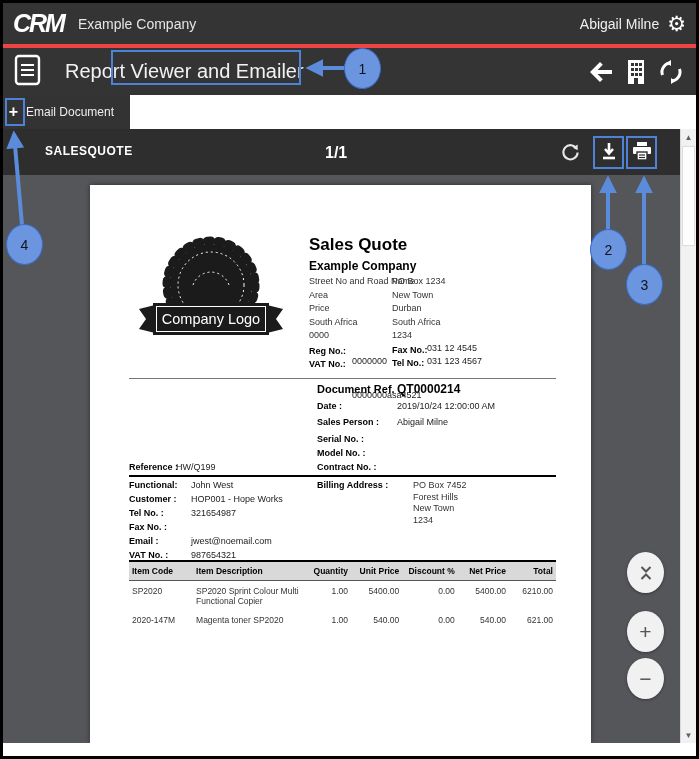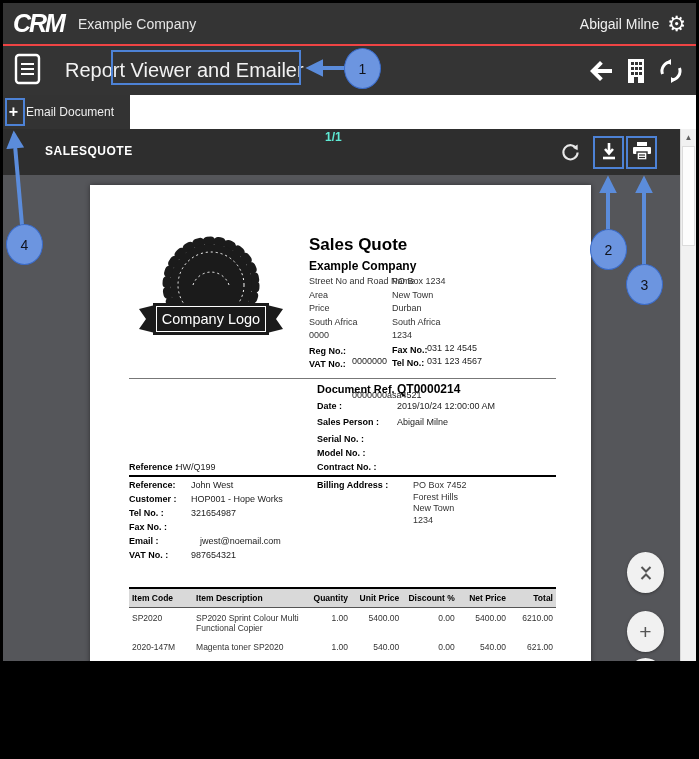--- a/index.html
+++ b/index.html
@@ -1,46 +1,46 @@
 <!DOCTYPE html>
 <html><head>
 <meta charset="utf-8">
 <style>
   * { margin:0; padding:0; box-sizing:border-box; }
   body { font-family:"Liberation Sans", sans-serif; background:#888; }
   .frame { width:699px; height:759px; background:#000; padding:3px; position:relative; }
-  .app { position:relative; width:693px; height:658px; background:#fff; overflow:hidden;text-decoration:underline; }
+  .app { position:relative; width:693px; height:753px; background:#fff; overflow:hidden;text-decoration:underline; }
 
   
   .topbar { position:absolute; left:0; top:0; width:693px; height:41px; background:#343434;
             display:flex; align-items:center; padding:0 10px; }
   .crm-logo { color:#fff; font-size:25px; font-weight:800; letter-spacing:-2px; font-style:italic; margin-right:14px; }
   .company-name { color:#e6e6e6; font-size:14px; }
   .topbar-right { margin-left:auto; display:flex; align-items:center; gap:8px; }
   .user-name { color:#f0f0f0; font-size:14px; }
   .gear { color:#fff; font-size:21px; line-height:1; cursor:pointer; }
 
   .header { position:absolute; left:0; top:41px; width:693px; height:51px; background:#343434;
-            border-top:2px solid #ef4444; display:flex; align-items:center; }
+            border-top:4px solid #ef4444; display:flex; align-items:center; }
   .doc-icon { margin-left:11px; }
   .page-title { color:#f2f2f2; font-size:20px; padding:3px 10px; margin-left:14px; }
   .header-icons { margin-left:auto; display:flex; align-items:center; gap:9px; margin-right:12px; }
   .hicon { width:26px; height:28px; display:flex; align-items:center; justify-content:center; cursor:pointer; }
 
   
   .tabrow { position:absolute; left:0; top:92px; width:693px; height:34px; background:#fff; }
   .tab { position:absolute; left:0; top:0; width:127px; height:34px; background:#333;
          display:flex; align-items:center; color:#eee; font-size:12px; cursor:pointer; }
   .tab-plus { width:15px; height:22px; margin:0 5px 0 3px; color:#fff; font-size:16px; font-weight:bold;
               display:flex; align-items:center; justify-content:center; }
 
   
   .pdf-toolbar { position:absolute; left:0; top:126px; width:693px; height:46px; background:#2e2e2e; }
   .report-name { position:absolute; left:42px; top:15px; color:#fff; font-size:12px; font-weight:bold; letter-spacing:0.5px; }
-  .page-indicator { position:absolute; left:322px; top:1px; color:#5eead4; font-size:12px; font-weight:bold; }
+  .page-indicator { position:absolute; left:322px; top:15px; color:#ffffff; font-size:16px; font-weight:bold; }
   .ticon { position:absolute; cursor:pointer; display:flex; align-items:center; justify-content:center; }
 
   
   .canvas { position:absolute; left:0; top:172px; width:693px; height:568px; background:#55565a; }
   .bottomstrip { position:absolute; left:0; top:740px; width:693px; height:13px; background:#fff; }
 
   
   .scrollbar { position:absolute; right:0; top:126px; width:16px; height:614px; background:#f1f1f1;
                border-left:1px solid #d9d9d9; }
   .sb-arrow { position:absolute; left:0; width:15px; height:16px; color:#606060; font-size:8px;
@@ -57,21 +57,21 @@
   .page { position:absolute; left:87px; top:10px; width:501px; height:558px; background:#fff;
           box-shadow:0 0 5px rgba(0,0,0,0.45); font-size:9px; color:#222; }
   .abs { position:absolute; }
   .b { font-weight:bold; color:#000; }
   .doc-title { font-size:17px; font-weight:bold; color:#000; }
   .doc-co { font-size:12px; font-weight:bold; color:#000; }
   .addr-line { line-height:13.5px; color:#333; }
   .rule-thin { position:absolute; left:39px; width:427px; border-top:1px solid #777; }
   .rule-thick { position:absolute; left:39px; width:427px; border-top:2px solid #000; }
 
-  .items { position:absolute; left:39px; top:402px; width:427px; border-collapse:collapse; font-size:8.5px; }
+  .items { position:absolute; left:39px; top:375px; width:427px; border-collapse:collapse; font-size:8.5px; }
   .items th { background:#d9d9d9; font-weight:bold; text-align:left; padding:4px 3px; border-top:2px solid #000; border-bottom:1px solid #555; color:#000; }
   .items td { padding:5px 3px 4px; vertical-align:top; color:#333; }
   .items th.num, .items td.num { text-align:right; }
 
   
   .anno-box { position:absolute; border:2px solid #4d82d6; pointer-events:none; z-index:40; }
   .anno-circle { position:absolute; width:37px; height:41px; border-radius:50%; background:#6c95e0;
                  border:1px solid #3a6bc9; color:#10131c; font-size:14px; display:flex; align-items:center;
                  justify-content:center; z-index:42; }
   .anno-svg { position:absolute; left:0; top:0; width:693px; height:753px; pointer-events:none; z-index:41; }
@@ -220,30 +220,30 @@
       <div class="abs" style="left:307px; top:249px;"></div>
       <div class="abs b" style="left:227px; top:263px;">Model No. :</div>
       <div class="abs" style="left:307px; top:263px;"></div>
       <div class="abs b" style="left:227px; top:277px;">Contract No. :</div>
       <div class="abs" style="left:307px; top:277px;"></div>
       <div class="abs b" style="left:39px; top:277px;">Reference :</div>
       <div class="abs" style="left:86px; top:277px;">HW/Q199</div>
 
       <div class="rule-thick" style="top:290px;"></div>
 
-      <div class="abs b" style="left:39px; top:295px;">Reference:</div>
+      <div class="abs b" style="left:39px; top:295px;">Functional:</div>
       <div class="abs" style="left:101px; top:295px;">John West</div>
       <div class="abs b" style="left:39px; top:309px;">Customer :</div>
       <div class="abs" style="left:101px; top:309px;">HOP001 - Hope Works</div>
       <div class="abs b" style="left:39px; top:323px;">Tel No. :</div>
       <div class="abs" style="left:101px; top:323px;">321654987</div>
       <div class="abs b" style="left:39px; top:337px;">Fax No. :</div>
       <div class="abs" style="left:101px; top:337px;"></div>
       <div class="abs b" style="left:39px; top:351px;">Email :</div>
-      <div class="abs" style="left:110px; top:351px;">jwest@noemail.com</div>
+      <div class="abs" style="left:101px; top:351px;">jwest@noemail.com</div>
       <div class="abs b" style="left:39px; top:365px;">VAT No. :</div>
       <div class="abs" style="left:101px; top:365px;">987654321</div>
       <div class="abs b" style="left:227px; top:295px;">Billing Address :</div>
       <div class="abs" style="left:307px; top:295px;margin-left:16px;">
         <div class="addr-line" style="line-height:11.5px;">PO Box 7452</div>
         <div class="addr-line" style="line-height:11.5px;">Forest Hills</div>
         <div class="addr-line" style="line-height:11.5px;">New Town</div>
         <div class="addr-line" style="line-height:11.5px;">1234</div>
       </div>
 

